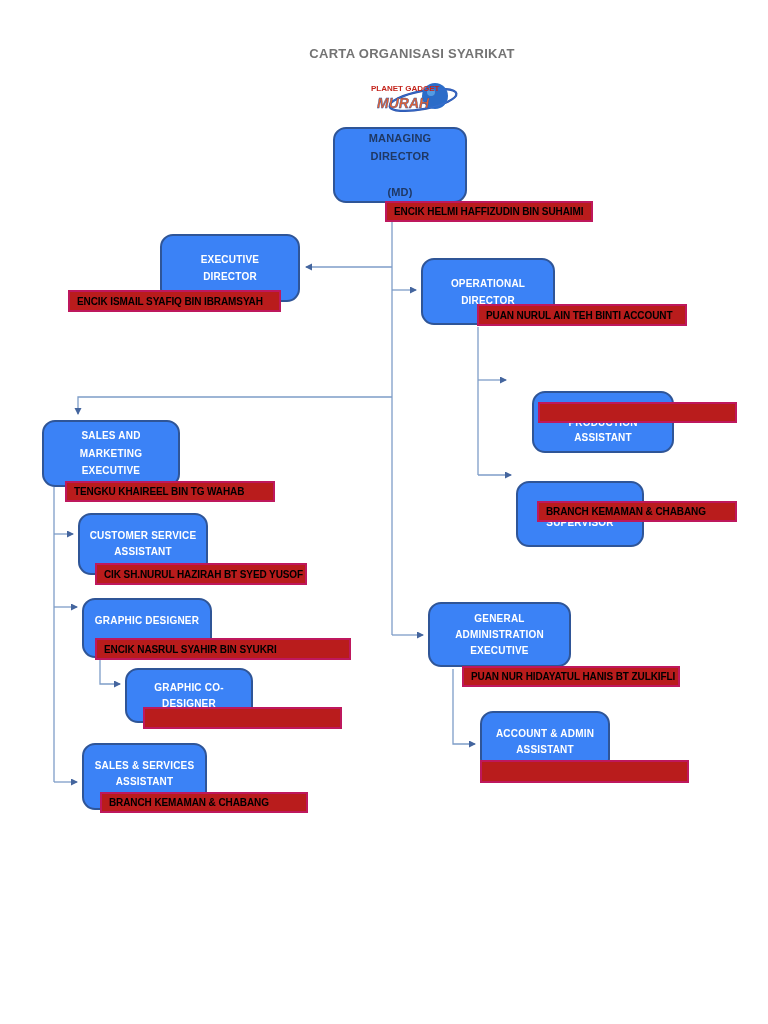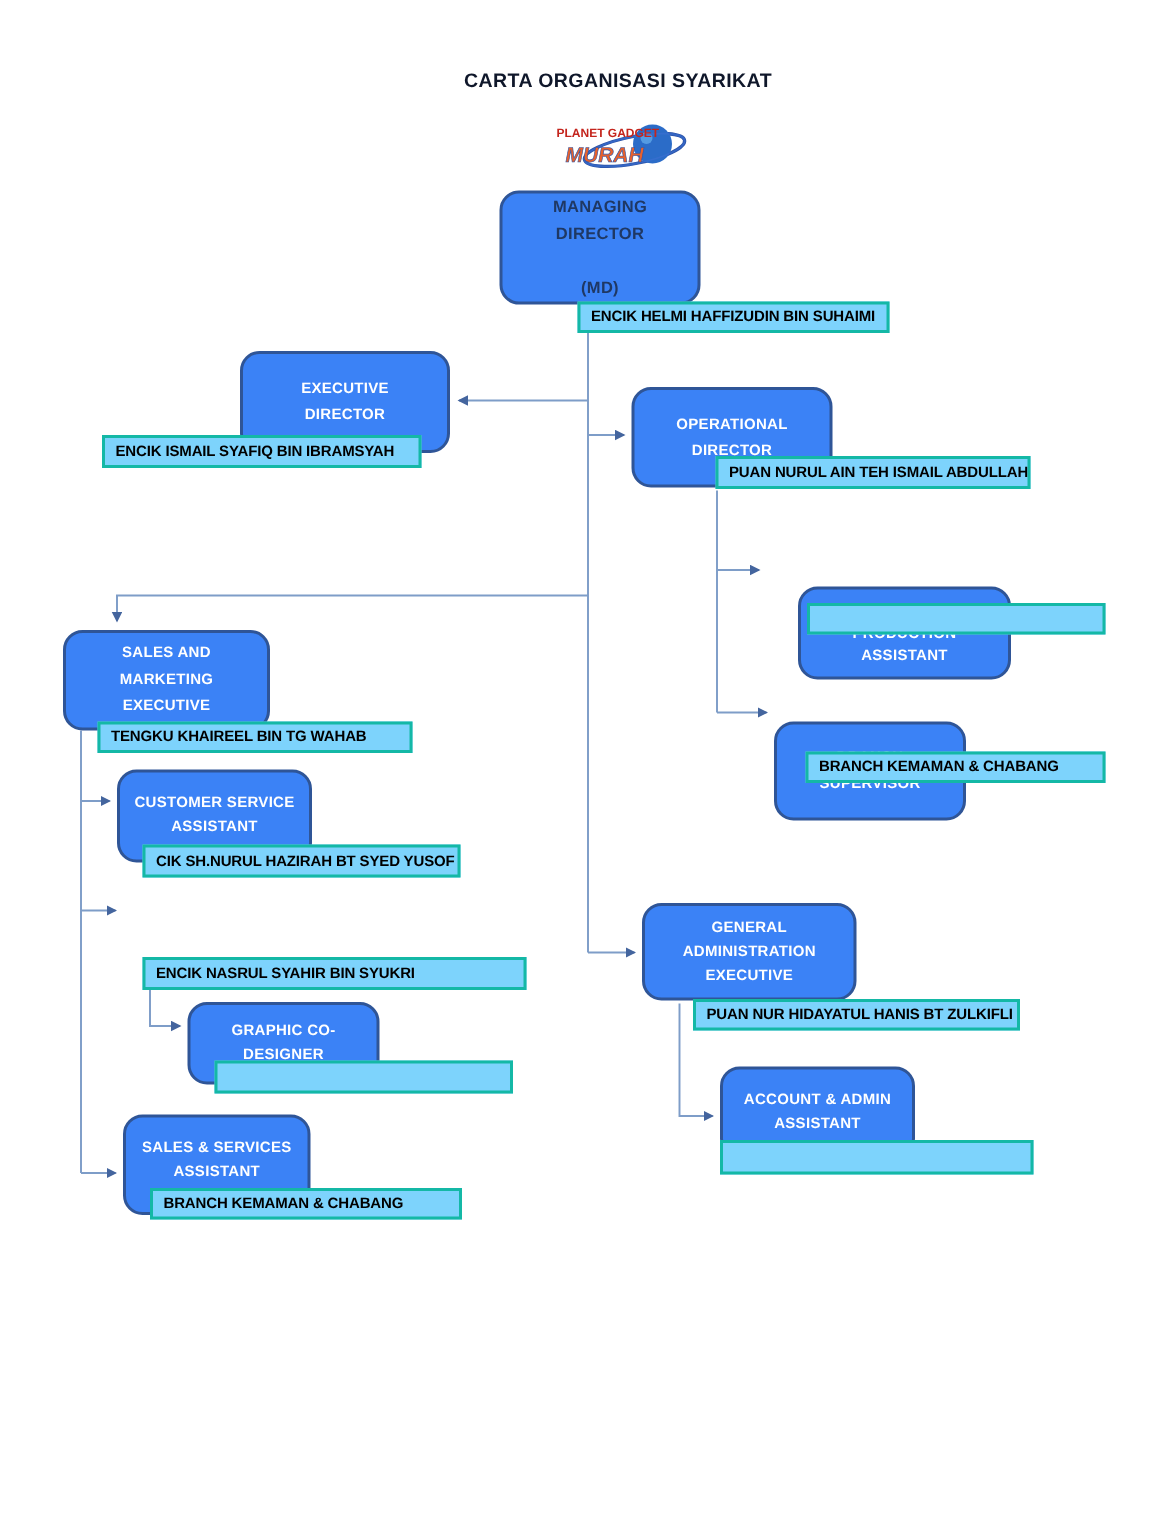--- a/index.html
+++ b/index.html
@@ -3,37 +3,37 @@
 <meta charset="utf-8">
 <style>
   html,body { margin:0; padding:0; background:#ffffff; }
   .page {
     position:relative; width:768px; height:1024px; background:#ffffff;
     font-family:"Liberation Sans", sans-serif; overflow:hidden;
     outline:1px solid #e2e2e2;
   }
   .page-title {
     position:absolute; top:46px; left:56px; right:0;
-    text-align:center; font-size:13px; font-weight:bold; color:#0f172a;
+    text-align:center; font-size:13px; font-weight:bold; color:#737373;
     letter-spacing:.3px;
   }
   .logo { position:absolute; left:367px; top:79px; width:94px; height:40px; z-index:2; }
   svg.connectors { position:absolute; left:0; top:0; z-index:1; }
   .node {
     position:absolute; z-index:2; box-sizing:border-box;
     background:#3b82f6; border:2px solid #2F5597; border-radius:13px;
     display:flex; align-items:center; justify-content:center; text-align:center;
     color:#ffffff; font-weight:bold; font-size:10px; line-height:1.7;
     letter-spacing:.2px; padding:4px 6px;
   }
   .node .box-title { white-space:pre-line; }
   .node.md { color:#1F3864; font-size:11px; line-height:1.65; }
   .namebox {
     position:absolute; z-index:3; box-sizing:border-box;
-    background:#7dd3fc; border:2px solid #14b8a6;
+    background:#b91c1c; border:2px solid #be185d;
     font-weight:bold; font-size:10px; color:#000;
     display:flex; align-items:center; padding-left:7px;
     white-space:nowrap; letter-spacing:-0.1px; overflow:hidden;
   }
 </style>
 </head>
 <body>
 
 <div class="page">
 
@@ -101,41 +101,44 @@
   </div>
   <div class="node" style="left:42px;top:420px;width:138px;height:67px;line-height:1.75;">
     <span class="box-title">SALES AND
 MARKETING
 EXECUTIVE</span>
   </div>
   <div class="node" style="left:78px;top:513px;width:130px;height:62px;line-height:1.6;">
     <span class="box-title">CUSTOMER SERVICE
 ASSISTANT</span>
   </div>
+  <div class="node" style="left:82px;top:598px;width:130px;height:60px;align-items:flex-start;padding-top:12px;">
+    <span class="box-title">GRAPHIC DESIGNER</span>
+  </div>
   <div class="node" style="left:125px;top:668px;width:128px;height:55px;line-height:1.6;">
     <span class="box-title">GRAPHIC CO-
 DESIGNER</span>
   </div>
   <div class="node" style="left:82px;top:743px;width:125px;height:67px;align-items:flex-start;padding-top:13px;line-height:1.6;">
     <span class="box-title">SALES &amp; SERVICES
 ASSISTANT</span>
   </div>
   <div class="node" style="left:428px;top:602px;width:143px;height:65px;line-height:1.6;">
     <span class="box-title">GENERAL
 ADMINISTRATION
 EXECUTIVE</span>
   </div>
   <div class="node" style="left:480px;top:711px;width:130px;height:61px;line-height:1.6;">
     <span class="box-title">ACCOUNT &amp; ADMIN
 ASSISTANT</span>
   </div>
 
   <div class="namebox" style="left:385px;top:201px;width:208px;height:21px;">ENCIK HELMI HAFFIZUDIN BIN SUHAIMI</div>
   <div class="namebox" style="left:68px;top:290px;width:213px;height:22px;">ENCIK ISMAIL SYAFIQ BIN IBRAMSYAH</div>
-  <div class="namebox" style="left:477px;top:304px;width:210px;height:22px;">PUAN NURUL AIN TEH ISMAIL ABDULLAH</div>
+  <div class="namebox" style="left:477px;top:304px;width:210px;height:22px;">PUAN NURUL AIN TEH BINTI ACCOUNT</div>
   <div class="namebox" style="left:538px;top:402px;width:199px;height:21px;"></div>
   <div class="namebox" style="left:537px;top:501px;width:200px;height:21px;">BRANCH KEMAMAN &amp; CHABANG</div>
   <div class="namebox" style="left:65px;top:481px;width:210px;height:21px;">TENGKU KHAIREEL BIN TG WAHAB</div>
   <div class="namebox" style="left:95px;top:563px;width:212px;height:22px;">CIK SH.NURUL HAZIRAH BT SYED YUSOF</div>
   <div class="namebox" style="left:95px;top:638px;width:256px;height:22px;">ENCIK NASRUL SYAHIR BIN SYUKRI</div>
   <div class="namebox" style="left:143px;top:707px;width:199px;height:22px;"></div>
   <div class="namebox" style="left:100px;top:792px;width:208px;height:21px;">BRANCH KEMAMAN &amp; CHABANG</div>
   <div class="namebox" style="left:462px;top:666px;width:218px;height:21px;">PUAN NUR HIDAYATUL HANIS BT ZULKIFLI</div>
   <div class="namebox" style="left:480px;top:760px;width:209px;height:23px;"></div>
 

